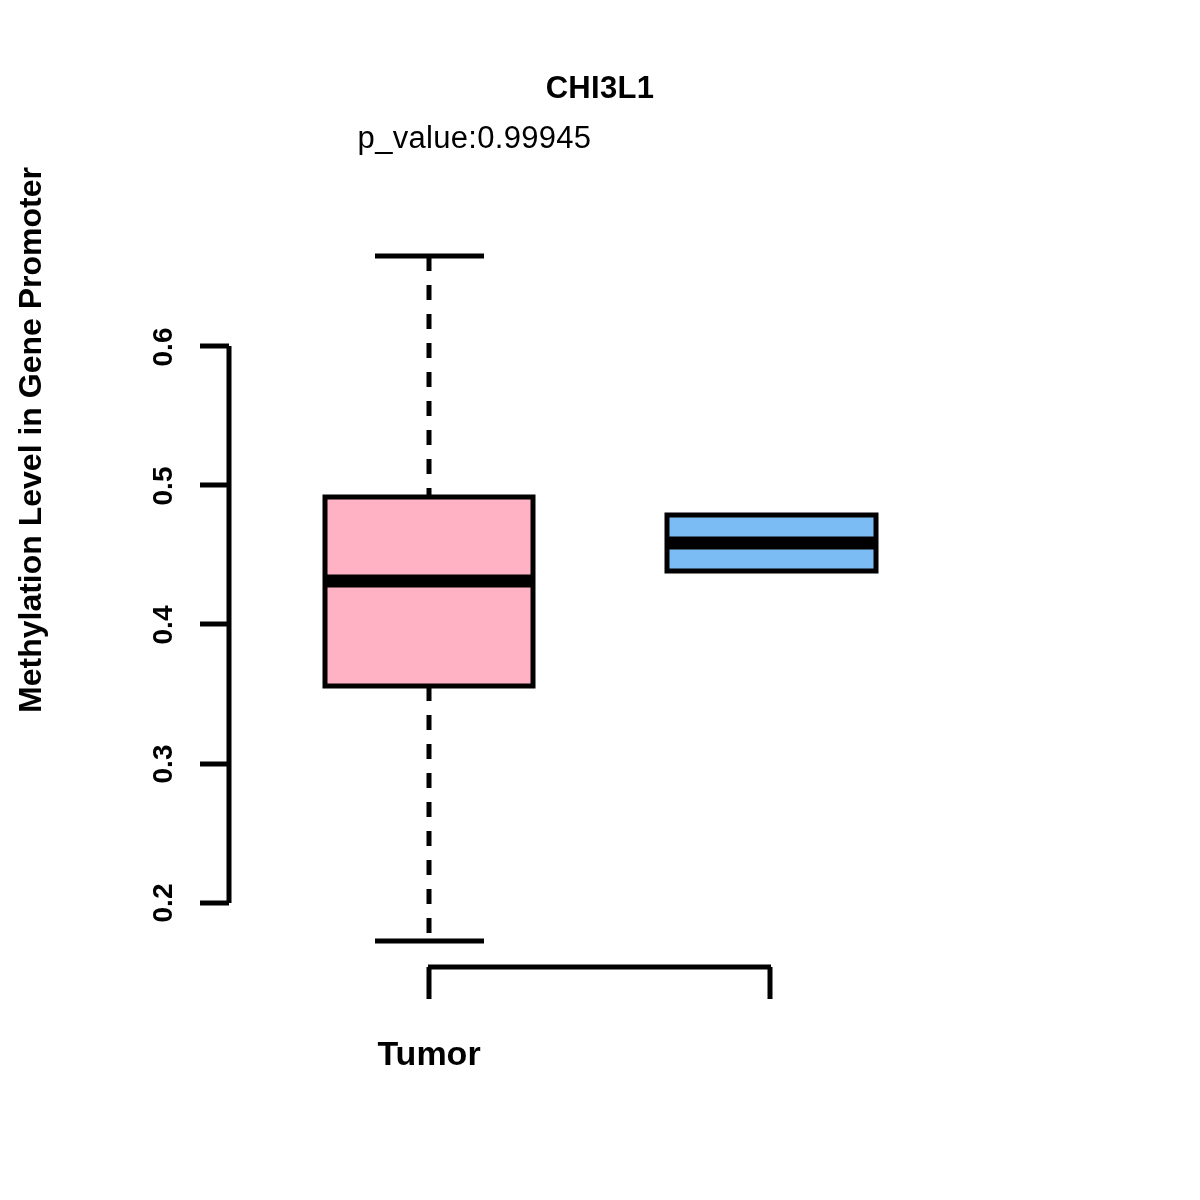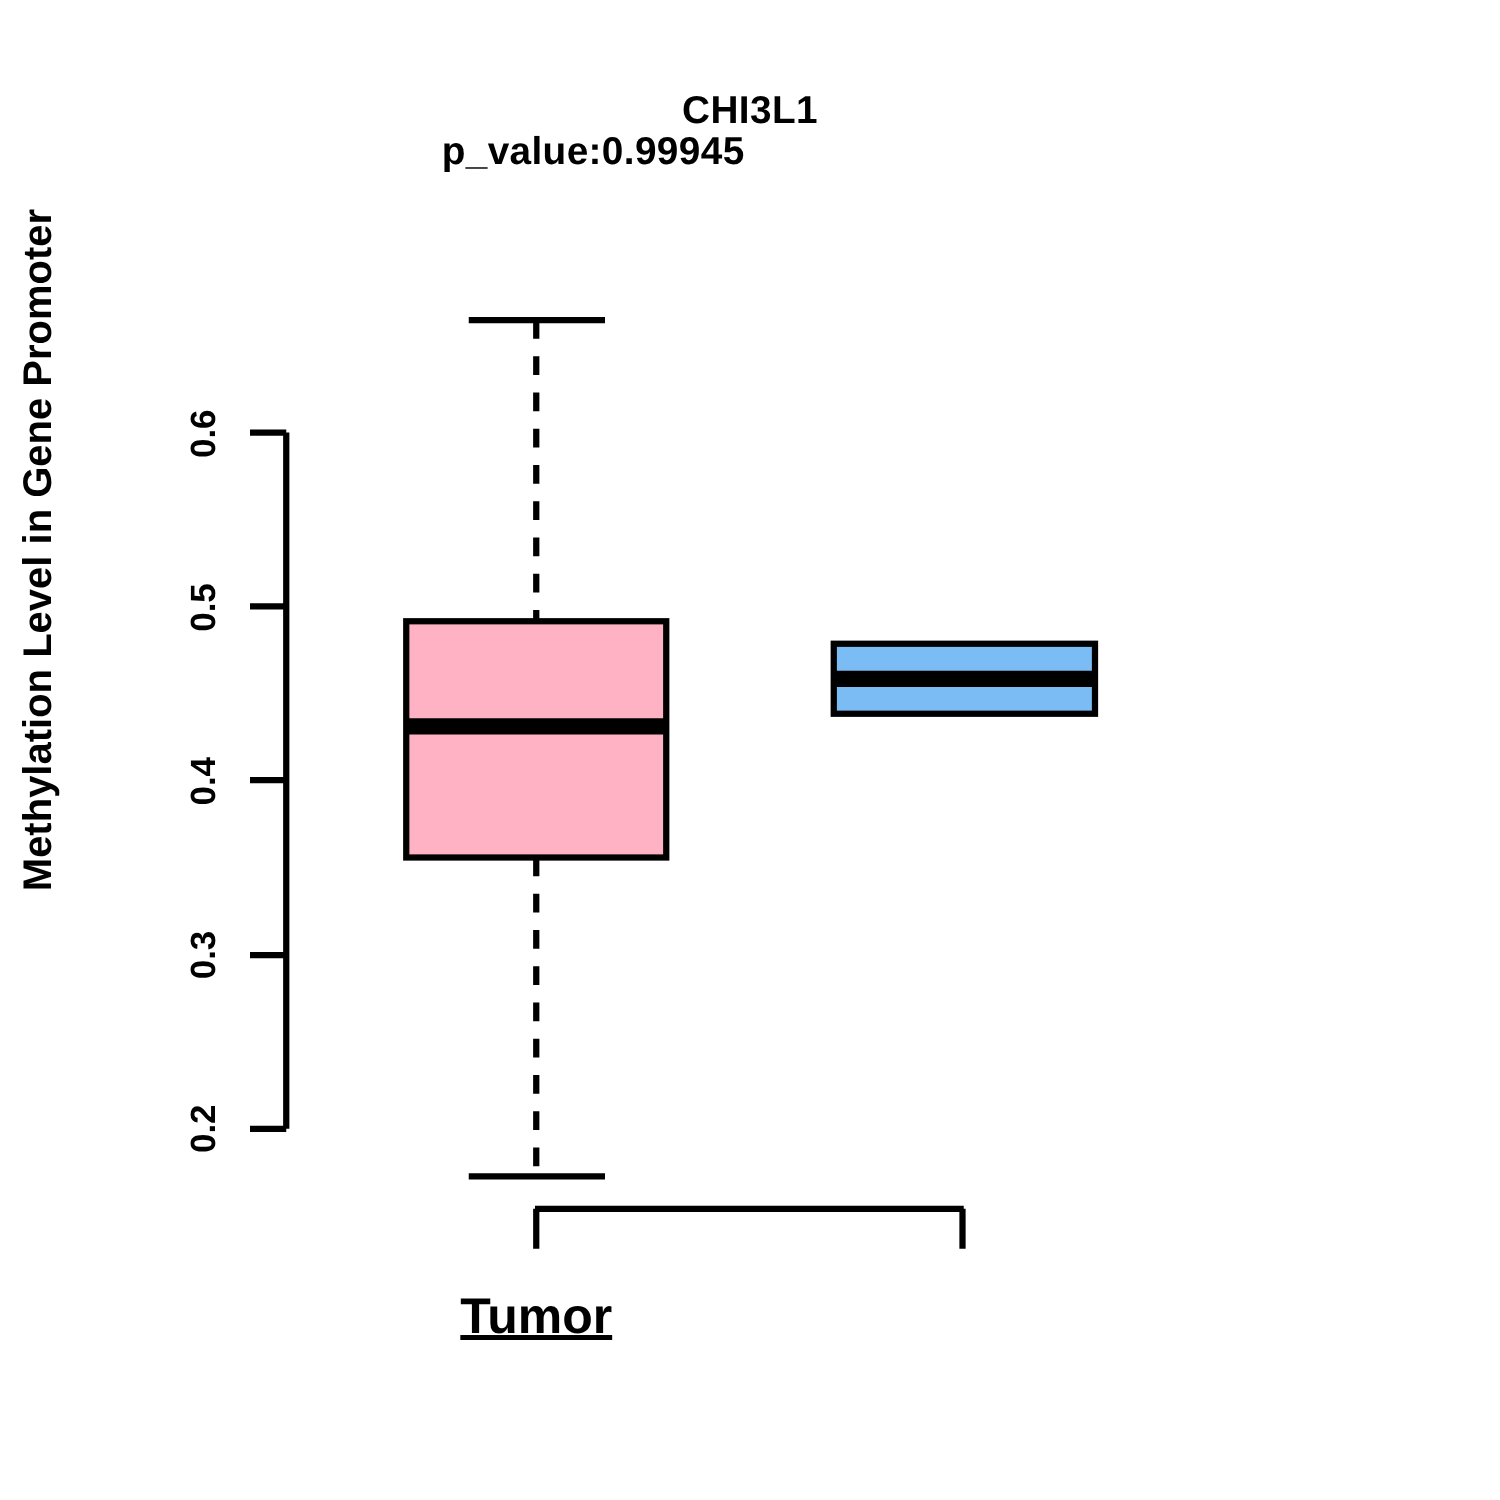--- a/index.html
+++ b/index.html
@@ -25,25 +25,25 @@
     text-align: center;
     font-size: 31px;
     font-weight: bold;
     color: #000000;
     letter-spacing: 0.3px;
     line-height: 1.0;
   }
   #title-sub {
     position: absolute;
     left: 0;
-    top: 105px;
+    top: 122px;
     width: 949px;
     text-align: center;
     font-size: 31px;
-    font-weight: bold;
+    font-weight: normal;
     color: #000000;
     letter-spacing: 0.3px;
     line-height: 1.0;
   }
   
   #ylab {
     position: absolute;
     left: 0px;
     top: 0px;
     width: 1200px;
@@ -76,25 +76,24 @@
     white-space: nowrap;
     transform-origin: center center;
     transform: rotate(-90deg);
   }
   
   .xtick-label {
     position: absolute;
     top: 1036px;
     width: 300px;
     text-align: center;
-    font-size: 40px;
+    font-size: 34px;
     color: #000000;
     line-height: 34px;
     white-space: nowrap;
-    text-decoration: underline;
   }
   #xtick-label-0 { left: 279px; font-weight: bold; }
   #xtick-label-1 { left: 622px; font-weight: normal; }
 </style>
 </head>
 <body>
 
 <div id="root">
 
   <div id="title-main">CHI3L1</div>

